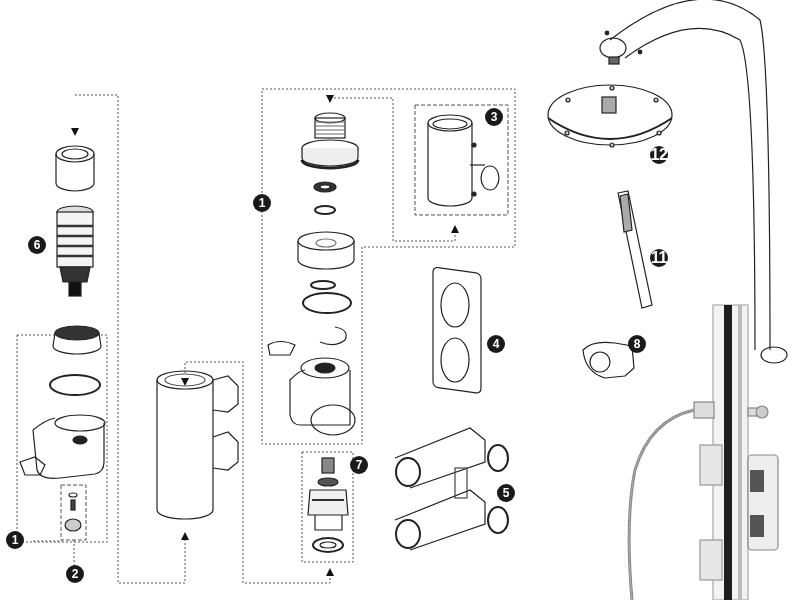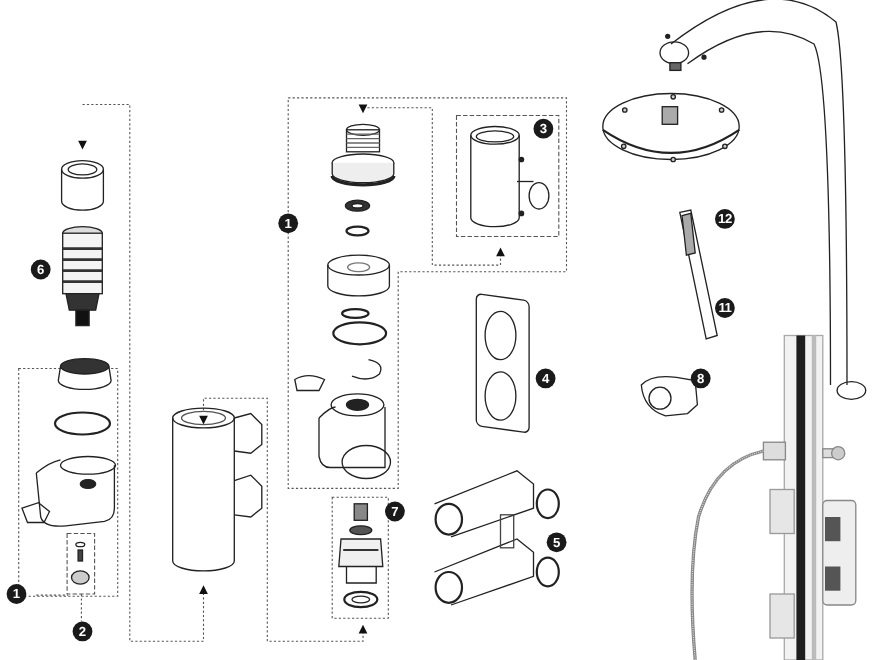--- a/index.html
+++ b/index.html
@@ -3,21 +3,21 @@
 <meta charset="utf-8">
 <style>
   html, body { margin:0; padding:0; background:#ffffff; }
   body { width:800px; height:600px; position:relative; overflow:hidden;
          font-family:"Liberation Sans", sans-serif; }
   #stage { position:absolute; left:0; top:0; width:800px; height:600px; }
   .badge { position:absolute; width:18px; height:18px; border-radius:50%;
            background:#1a1a1a; color:#ffffff; font-weight:bold; font-size:12px;
            line-height:18px; text-align:center;
            font-family:"Liberation Sans", sans-serif; }
-  .badge.small { font-size:12px; letter-spacing:-0.5px;margin-top:44px; }
+  .badge.small { font-size:16px; letter-spacing:-0.5px; }
 </style>
 </head>
 <body>
 
 <div id="stage">
 <svg width="800" height="600" viewBox="0 0 800 600" xmlns="http://www.w3.org/2000/svg" fill="none" stroke="#222" stroke-width="1.2">
 
   <g stroke="#555" stroke-width="1" stroke-dasharray="2,2">
 
     <path d="M75,95 L118,95 L118,583 L185,583 L185,535"></path>
@@ -202,15 +202,15 @@
 
 <div class="badge" style="left:28px;top:236px;">6</div>
 <div class="badge" style="left:6px;top:531px;">1</div>
 <div class="badge" style="left:66px;top:565px;">2</div>
 <div class="badge" style="left:253px;top:194px;">1</div>
 <div class="badge" style="left:485px;top:108px;">3</div>
 <div class="badge" style="left:487px;top:335px;">4</div>
 <div class="badge" style="left:350px;top:456px;">7</div>
 <div class="badge" style="left:497px;top:484px;">5</div>
 <div class="badge small" style="left:650px;top:146px;">12</div>
-<div class="badge small" style="left:650px;top:227px;">11</div>
+<div class="badge small" style="left:650px;top:249px;">11</div>
 <div class="badge" style="left:628px;top:335px;">8</div>
 </div>
 
 </body></html>

